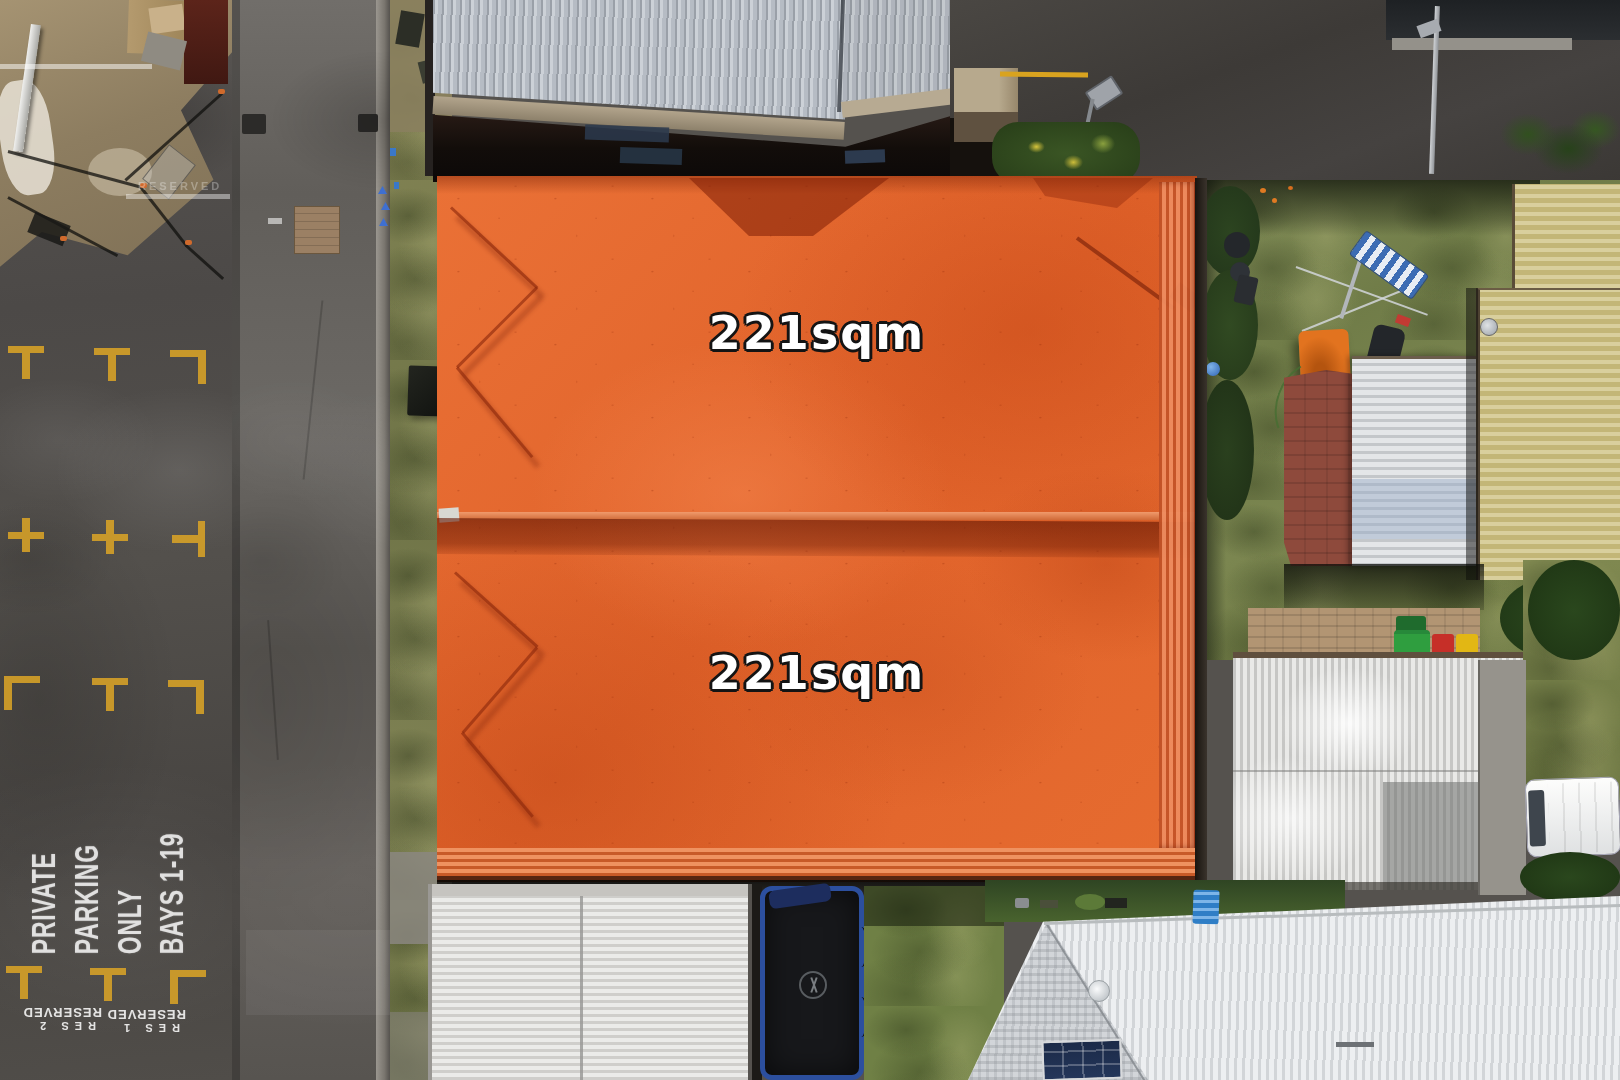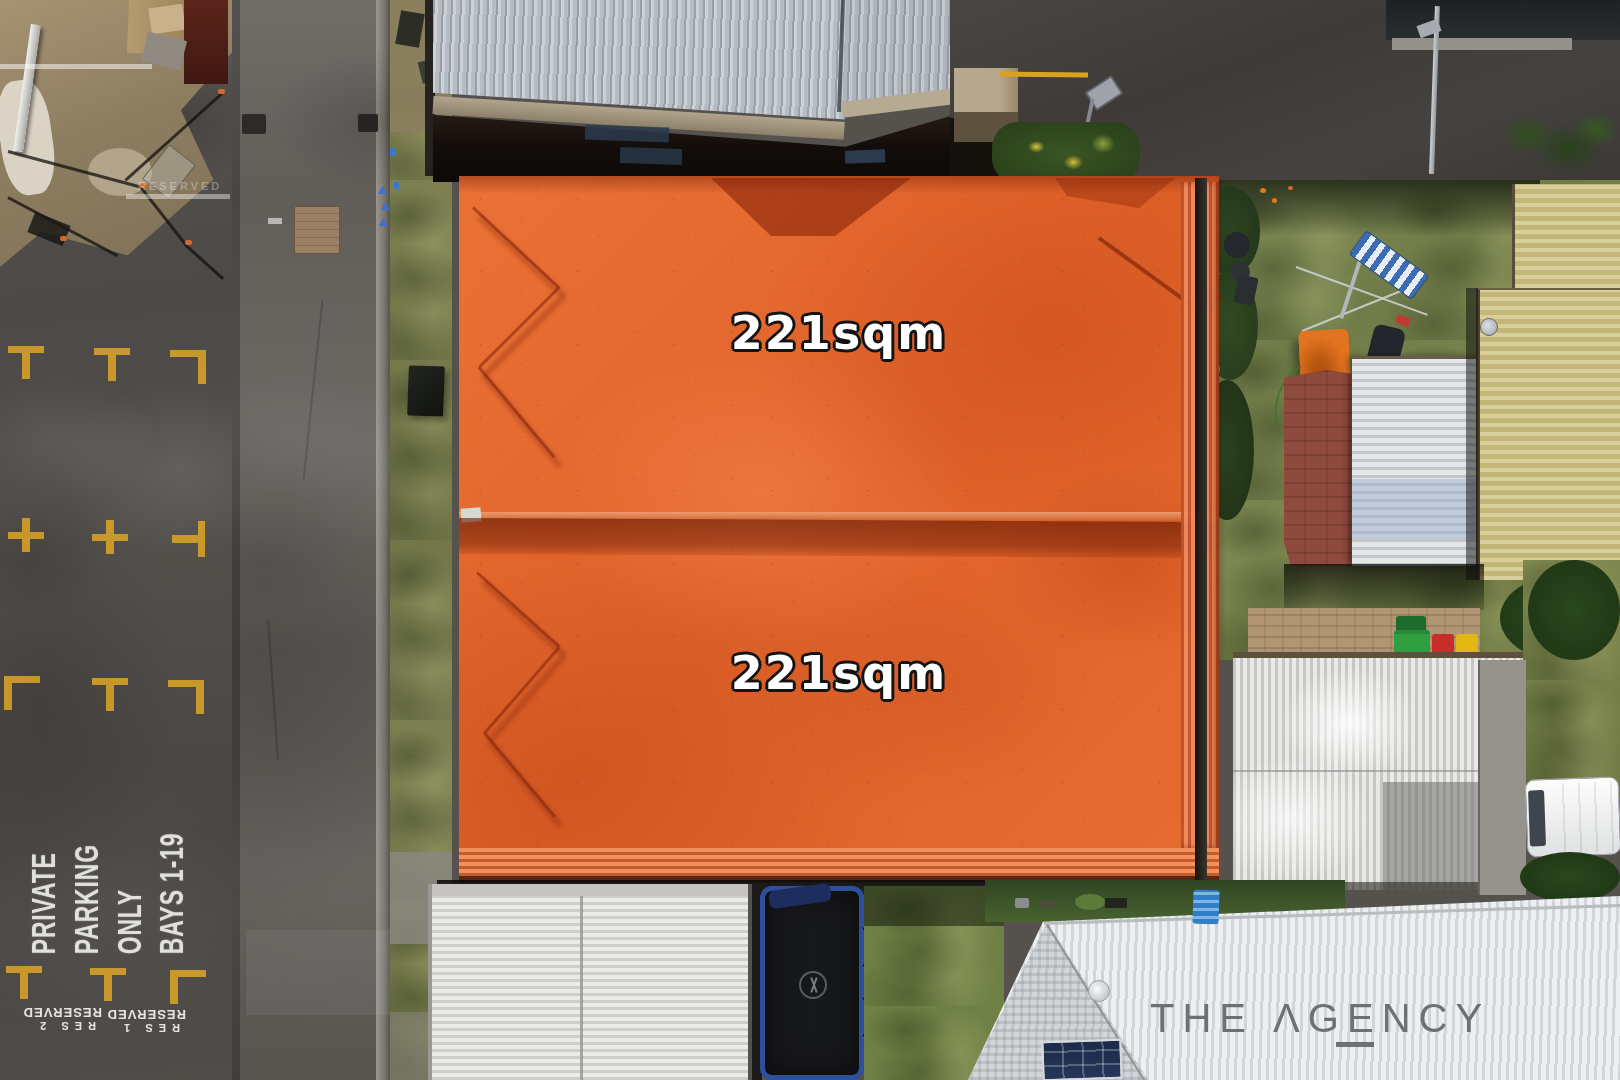--- a/index.html
+++ b/index.html
@@ -284,21 +284,21 @@
   </div>
   <div class="treeblob" style="left:1528px;top:560px;width:92px;height:100px;background:radial-gradient(#2a471d,#1d3313);"></div>
   <div style="left:1478px;top:660px;width:48px;height:235px;background:#96938c;border-left:2px solid rgba(0,0,0,.3);"></div>
   <div style="left:1526px;top:778px;width:94px;height:78px;border-radius:10px;border:1px solid #aab;
     background:linear-gradient(180deg,#fdfdfc,#dfe1e2);transform:rotate(-2deg);">
     <div style="left:2px;top:10px;width:16px;height:56px;background:#3e454d;border-radius:3px;"></div>
     <div style="left:22px;top:4px;width:68px;height:70px;background:repeating-linear-gradient(90deg,transparent 0 14px,rgba(0,0,0,.08) 14px 16px);"></div>
   </div>
   <div class="treeblob" style="left:1520px;top:852px;width:100px;height:50px;background:radial-gradient(#2a471d,#1d3313);"></div>
 
-  <div style="left:459px;top:176px;width:760px;height:706px;">
+  <div style="left:437px;top:176px;width:760px;height:706px;">
     <div class="lot-base" style="left:0;top:0;width:760px;height:706px;"></div>
     <div class="speck" style="left:0;top:0;width:760px;height:706px;"></div>
     <div style="left:0;top:0;width:760px;height:18px;background:linear-gradient(180deg,rgba(130,40,10,.5),transparent);"></div>
     <div style="left:252px;top:2px;width:200px;height:58px;background:rgba(125,30,5,.55);clip-path:polygon(0 0,100% 0,62% 100%,30% 100%);"></div>
     <div style="left:596px;top:2px;width:120px;height:30px;background:rgba(125,30,5,.35);clip-path:polygon(0 0,100% 0,70% 100%,10% 60%);"></div>
     <div style="left:640px;top:60px;width:120px;height:4px;background:rgba(115,28,6,.6);transform:rotate(36deg);transform-origin:left center;"></div>
     <div style="left:735px;top:112px;width:26px;height:18px;background:rgba(115,28,6,.6);transform:rotate(36deg);"></div>
 
     <div class="lfs" style="left:20px;top:38px;width:118px;transform:rotate(43deg);"></div>
     <div class="lfl" style="left:14px;top:30px;width:118px;transform:rotate(43deg);"></div>
@@ -366,20 +366,19 @@
   <div style="left:968px;top:896px;width:652px;height:184px;
     clip-path:polygon(11.5% 14%,100% 0%,100% 100%,0% 100%);
     background:repeating-linear-gradient(92deg,#d2d5d8 0 3px,#edeff1 3px 8px);">
     <div style="left:0;top:0;width:180px;height:184px;clip-path:polygon(44% 14%,100% 100%,0 100%);
       background:repeating-linear-gradient(0deg,rgba(120,125,130,.25) 0 3px,transparent 3px 8px),linear-gradient(rgba(160,165,172,.35),rgba(160,165,172,.35));"></div>
     <div style="left:78px;top:26px;width:186px;height:2px;background:rgba(130,135,140,.8);transform:rotate(58deg);transform-origin:left center;"></div>
     <div style="left:76px;top:26px;width:578px;height:3px;background:#b8bcbe;transform:rotate(-1.8deg);transform-origin:left center;"></div>
     <div style="left:120px;top:84px;width:22px;height:22px;border-radius:50%;border:1px solid #9aa0a4;background:radial-gradient(circle at 40% 40%,#fafbfc,#c2c7cb 75%);"></div>
     <div style="left:74px;top:144px;width:80px;height:40px;border:2px solid #d8dadc;transform:rotate(-2deg);
       background:repeating-linear-gradient(90deg,transparent 0 18px,rgba(255,255,255,.25) 18px 20px),repeating-linear-gradient(0deg,transparent 0 12px,rgba(255,255,255,.25) 12px 14px),linear-gradient(#1b2a48,#24365a);"></div>
-    <div class="brand" style="left:182px;top:100px;">THE ΛGENCY</div>
     <div style="left:368px;top:146px;width:38px;height:5px;background:#6d7175;"></div>
   </div>
 
   <div style="left:1193px;top:890px;width:26px;height:34px;border-radius:3px;transform:rotate(2deg);
     background:repeating-linear-gradient(0deg,#2f7ec6 0 5px,#7db5e8 5px 8px);"></div>
 
 </div>
 
 </body></html>

